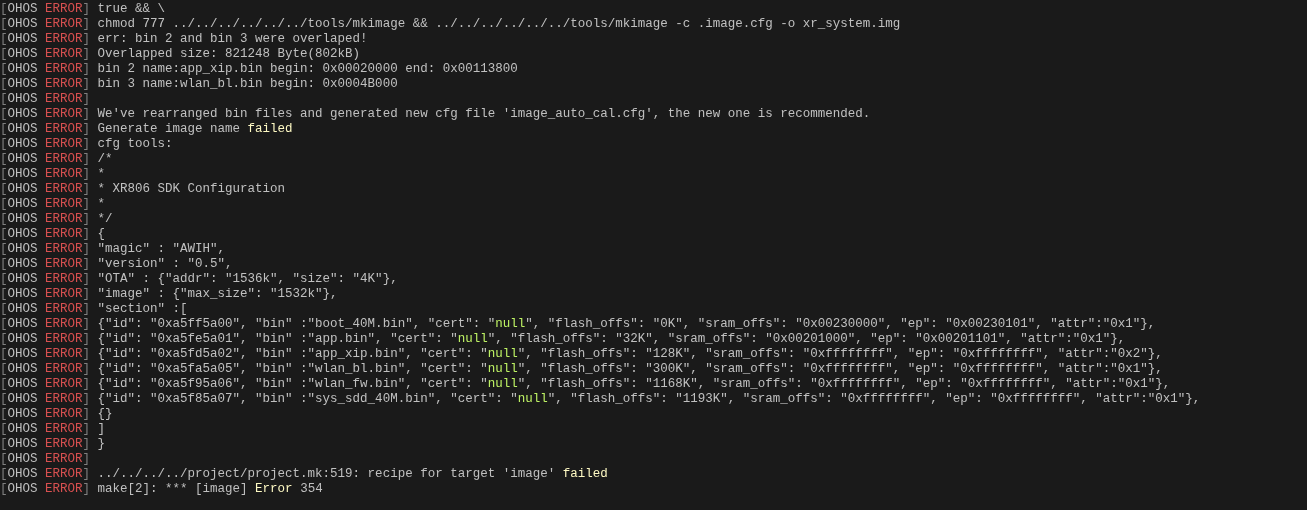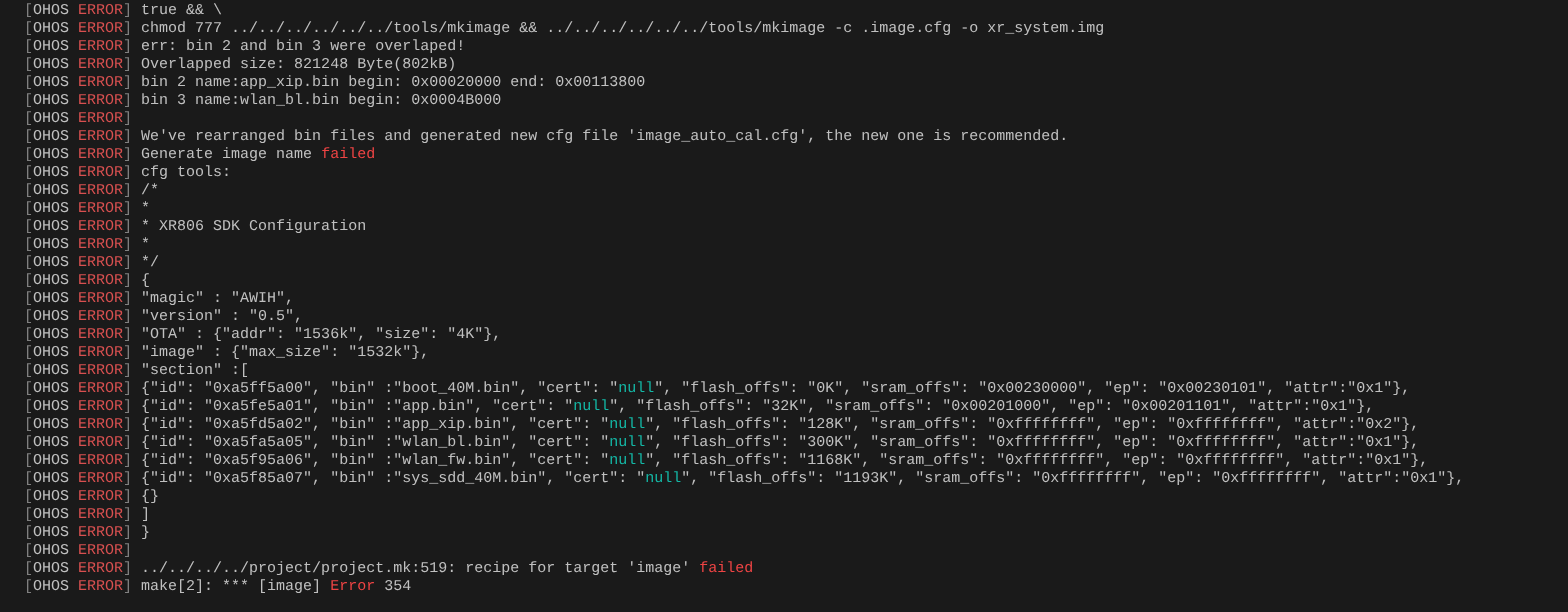--- a/index.html
+++ b/index.html
@@ -13,39 +13,38 @@
       font-size: 12.5px;
       line-height: 15px;
       color: #c0c0c0;
       padding: 2px 0 0 0;
       white-space: nowrap;
       overflow-x: auto;
     }
     .line {
       display: block;
       min-height: 15px;
-      margin-left: 20px;
     }
     .bracket {
       color: #808080;
     }
     .ohos {
       color: #c0c0c0;
     }
     .error {
       color: #d85050;
     }
     .msg {
       color: #c0c0c0;
     }
     .failed {
-      color: #ef4444;
+      color: #fef9c3;
     }
     .null {
-      color: #14b8a6;
+      color: #bef264;
     }
   </style>
 </head>
 <body>
 
 <div id="container">
     <div class="line"><span class="bracket">[</span><span class="ohos">OHOS</span> <span class="error">ERROR</span><span class="bracket">]</span><span class="msg"> true &amp;&amp; \</span></div>
     <div class="line"><span class="bracket">[</span><span class="ohos">OHOS</span> <span class="error">ERROR</span><span class="bracket">]</span><span class="msg"> chmod 777 ../../../../../../tools/mkimage &amp;&amp; ../../../../../../tools/mkimage  -c .image.cfg -o xr_system.img</span></div>
     <div class="line"><span class="bracket">[</span><span class="ohos">OHOS</span> <span class="error">ERROR</span><span class="bracket">]</span><span class="msg"> err: bin 2 and bin 3 were overlaped!</span></div>
     <div class="line"><span class="bracket">[</span><span class="ohos">OHOS</span> <span class="error">ERROR</span><span class="bracket">]</span><span class="msg"> Overlapped size: 821248 Byte(802kB)</span></div>

